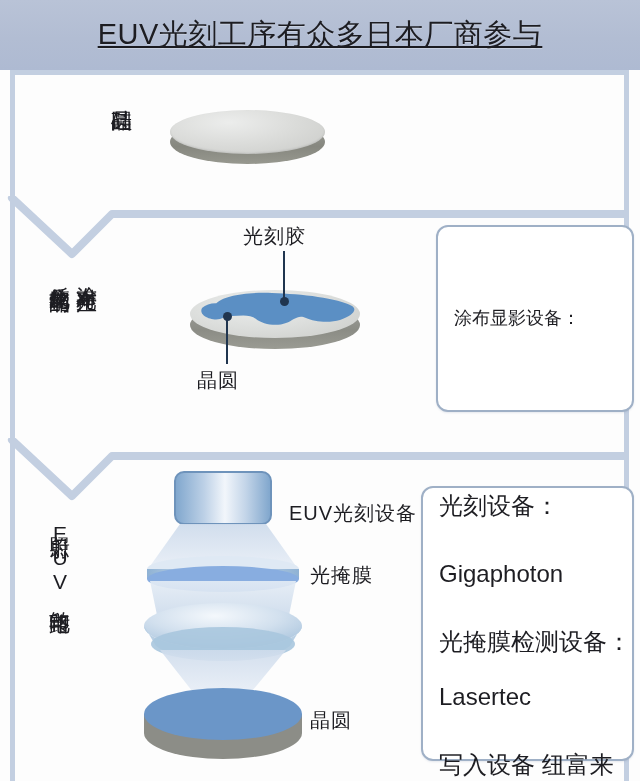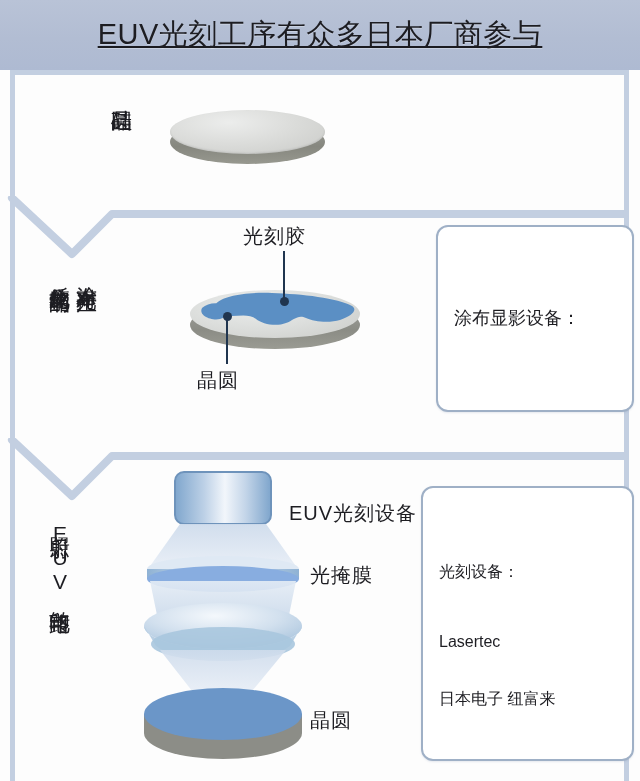--- a/index.html
+++ b/index.html
@@ -88,21 +88,21 @@
   
   .sec3{position:absolute;left:15px;top:388px;width:609px;height:318px;}
   .lbl-e{position:absolute;left:33px;top:62px;}
 
   .optics{position:absolute;left:115px;top:10px;width:185px;height:295px;}
   .optics svg{display:block;}
 
   .opt-lbl{position:absolute;font-size:20px;letter-spacing:1px;color:#1d1d22;white-space:nowrap;}
 
   #box-euv{left:406px;top:28px;width:213px;height:275px;}
-  #box-euv p{font-size:16px;line-height:1.28;margin-top:25px;}
+  #box-euv p{font-size:24px;line-height:1.28;margin-top:25px;}
 </style>
 </head>
 <body>
 
 <div id="page">
 
   <div class="header">
     <div class="header-title">EUV光刻工序有众多日本厂商参与</div>
   </div>
 
@@ -232,25 +232,27 @@
 
       <div class="opt-lbl" style="left:255px;top:42px;margin-left:19px;">EUV光刻设备</div>
       <div class="opt-lbl" style="left:295px;top:104px;">光掩膜</div>
       <div class="opt-lbl" style="left:295px;top:249px;">晶圆</div>
 
       <div class="box" id="box-euv">
         <div class="grp">
           <p>光刻设备：</p>
         </div>
         <div class="grp">
-        </div>
-        <div class="grp">
+          <p>Gigaphoton</p>
+        </div>
+        <div class="grp">
+          <p>光掩膜检测设备：</p>
           <p>Lasertec</p>
         </div>
         <div class="grp">
-          <p>日本电子 纽富来</p>
+          <p>写入设备 纽富来</p>
         </div>
       </div>
 
     </div>
 
   </div>
 </div>
 
 </body></html>

